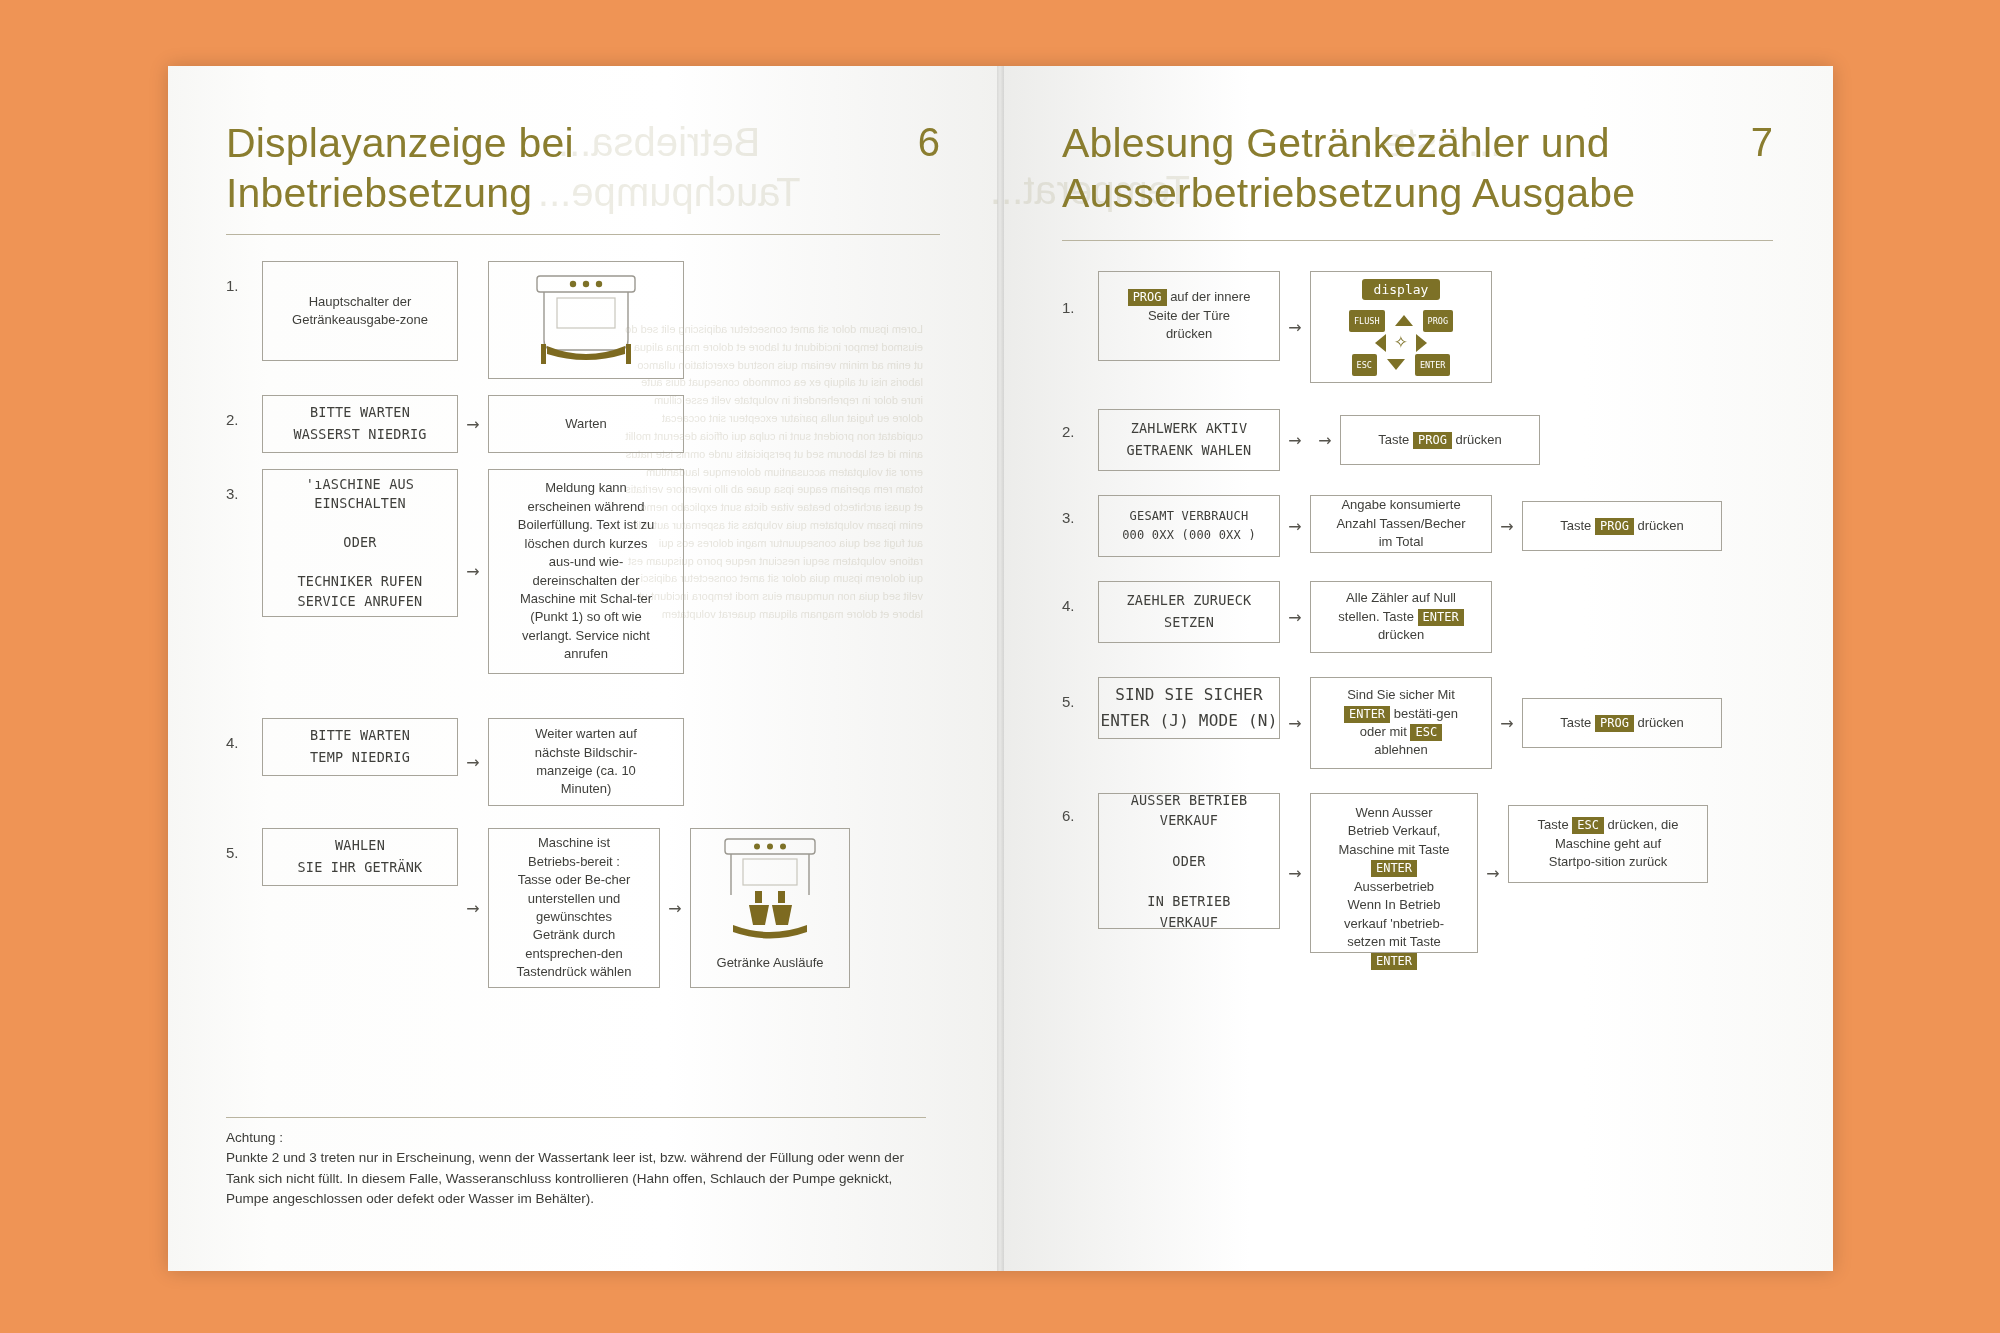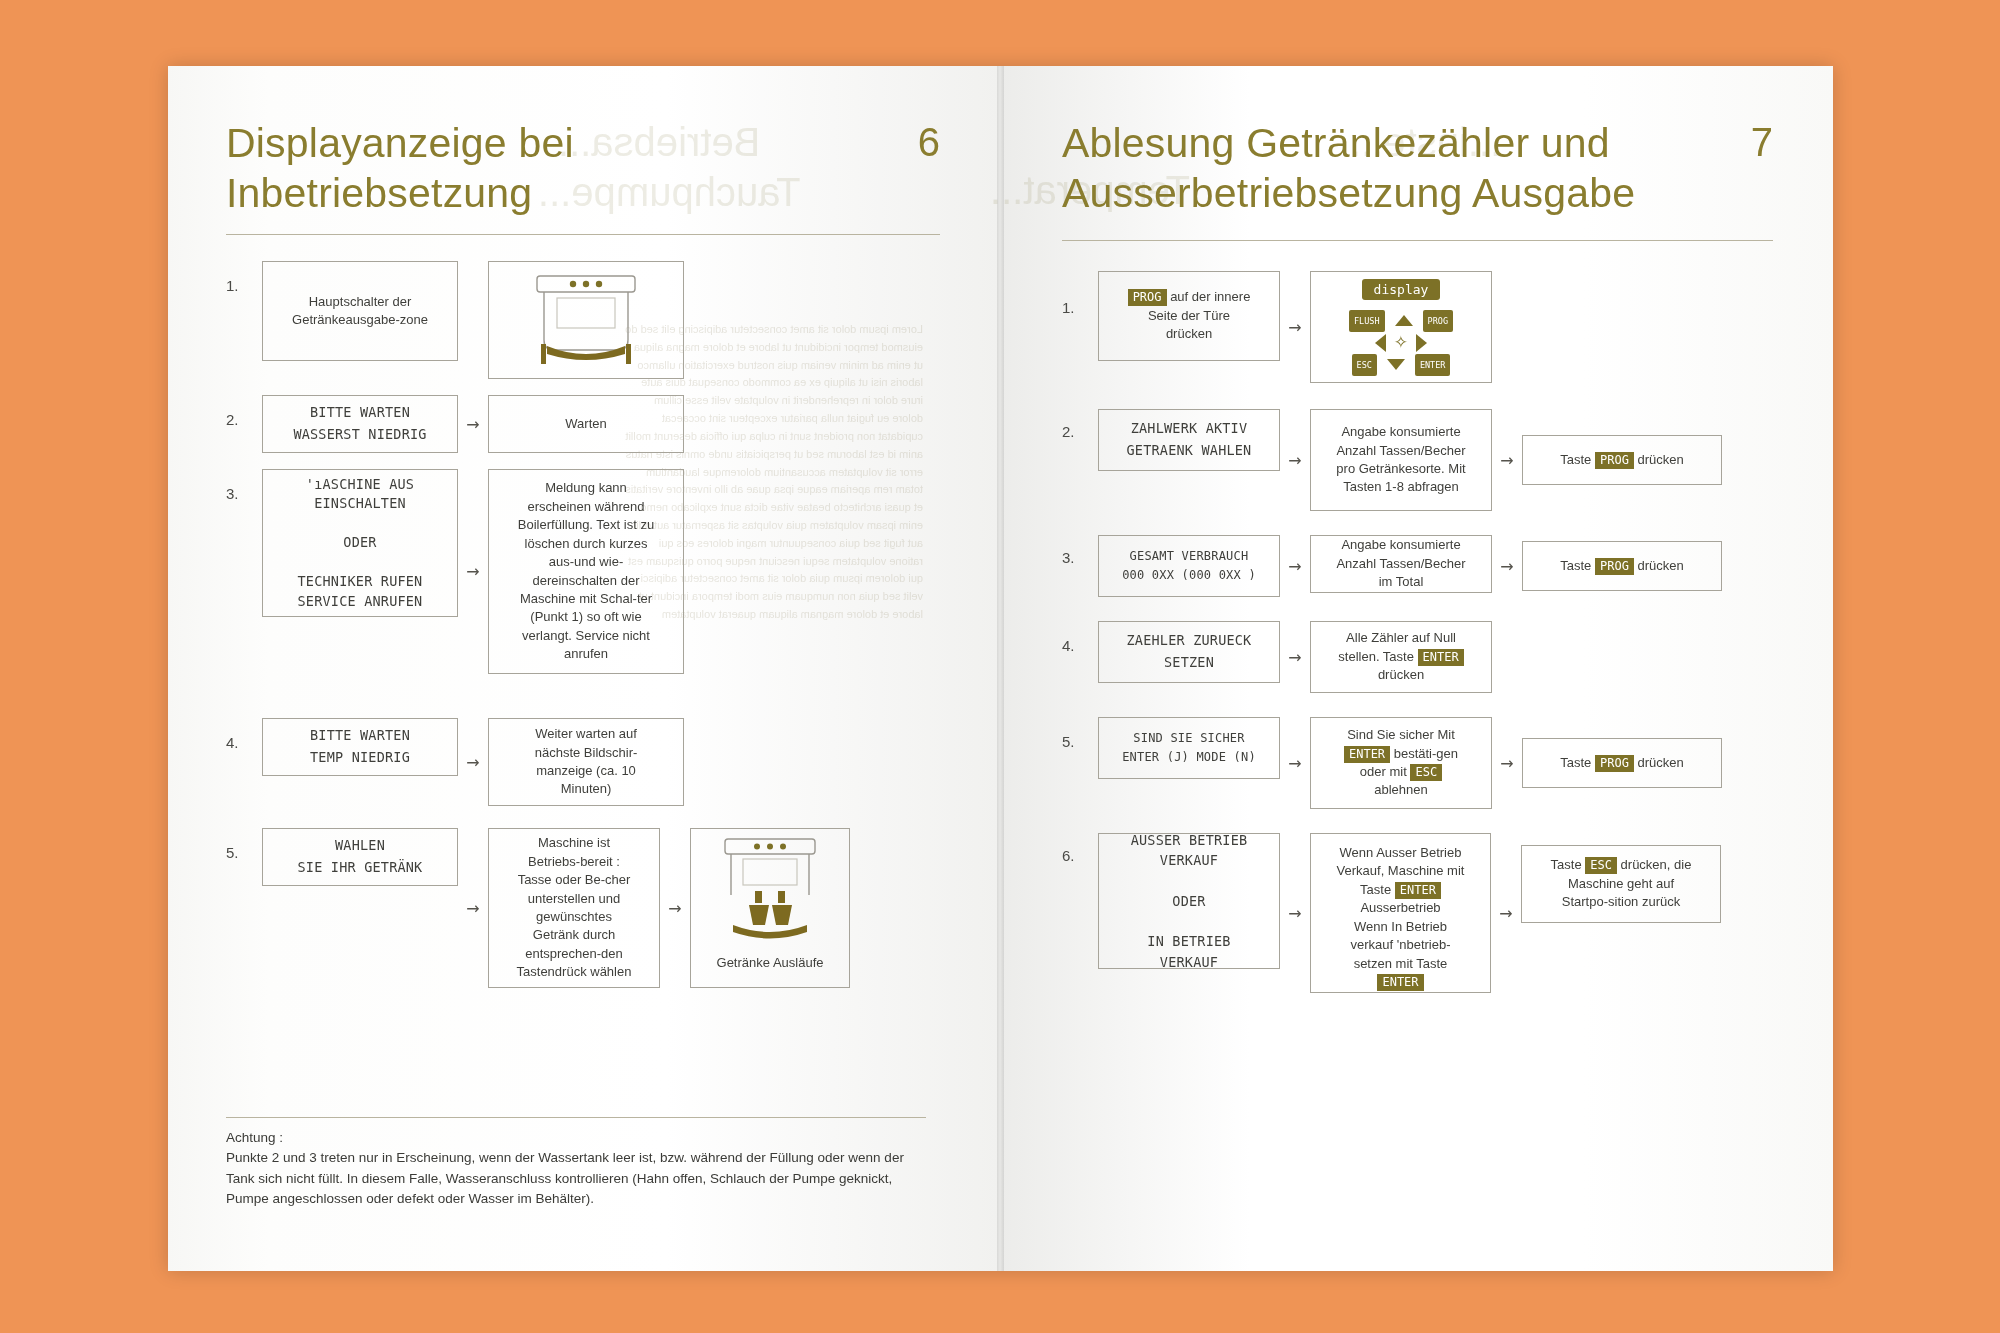--- a/index.html
+++ b/index.html
@@ -343,21 +343,20 @@
             </div>
           </div>
         </div>
       </div>
 
       <div class="row" style="margin-top:26px;">
         <div class="idx" style="padding-top:14px;">2.</div>
         <div class="box mono" style="width:182px;height:62px;white-space:pre-line;">ZAHLWERK AKTIV
 GETRAENK WAHLEN</div>
         <div class="arrow">→</div>
-        <div class="box prose" style="width:182px;height:102px;">Angabe konsumierte Anzahl Tassen/Becher pro Getränkesorte. Mit Tasten 1-8 abfragen</div>
         <div class="arrow">→</div>
         <div class="box prose" style="width:200px;height:50px;align-self:center;">
           <div>
             <span>Taste </span><span class="key">PROG</span><span> drücken</span>
           </div>
         </div>
       </div>
 
       <div class="row" style="margin-top:24px;">
         <div class="idx" style="padding-top:14px;">3.</div>
@@ -380,21 +379,21 @@
         <div class="arrow">→</div>
         <div class="box prose" style="width:182px;height:72px;">
           <div>
             <span>Alle Zähler auf Null stellen. Taste </span><span class="key">ENTER</span><span> drücken</span>
           </div>
         </div>
       </div>
 
       <div class="row" style="margin-top:24px;">
         <div class="idx" style="padding-top:16px;">5.</div>
-        <div class="box mono" style="width:182px;height:62px;white-space:pre-line;font-size:12px;">SIND SIE SICHER
+        <div class="box mono" style="width:182px;height:62px;white-space:pre-line;font-size:16px;">SIND SIE SICHER
 ENTER (J)     MODE (N)</div>
         <div class="arrow">→</div>
         <div class="box prose" style="width:182px;height:92px;">
           <div>
             <span>Sind Sie sicher Mit </span><span class="key">ENTER</span><span> bestäti-gen oder mit </span><span class="key">ESC</span><span> ablehnen</span>
           </div>
         </div>
         <div class="arrow">→</div>
         <div class="box prose" style="width:200px;height:50px;align-self:center;">
           <div>
@@ -406,21 +405,21 @@
       <div class="row" style="margin-top:24px;">
         <div class="idx" style="padding-top:14px;">6.</div>
         <div class="box mono" style="width:182px;height:136px;white-space:pre-line;line-height:1.5;">AUSSER BETRIEB
 VERKAUF
 
 ODER
 
 IN BETRIEB
 VERKAUF</div>
         <div class="arrow">→</div>
-        <div class="box prose" style="width:181px;height:160px;justify-content:space-around;text-align:center;">
+        <div class="box prose" style="width:168px;height:160px;justify-content:space-around;text-align:center;">
           <div>
             <span>Wenn Ausser Betrieb Verkauf, Maschine mit Taste </span><span class="key">ENTER</span><span> Ausserbetrieb</span>
           </div>
           <div>
             <span>Wenn In Betrieb verkauf 'nbetrieb-setzen mit Taste </span><span class="key">ENTER</span>
           </div>
         </div>
         <div class="arrow">→</div>
         <div class="box prose" style="width:200px;height:78px;align-self:flex-start;margin-top:12px;">
           <div>

